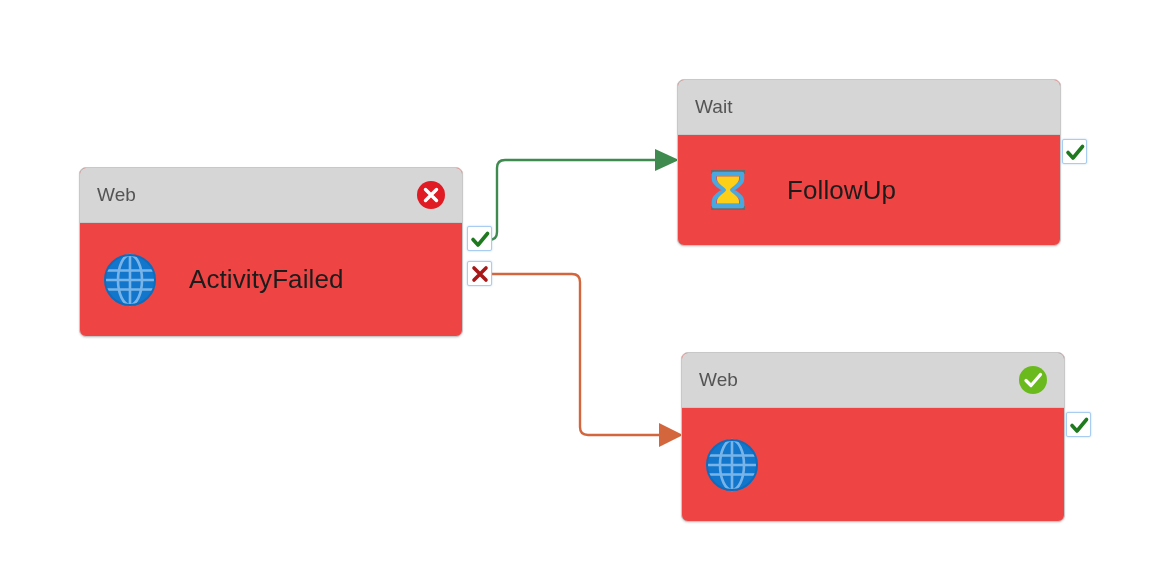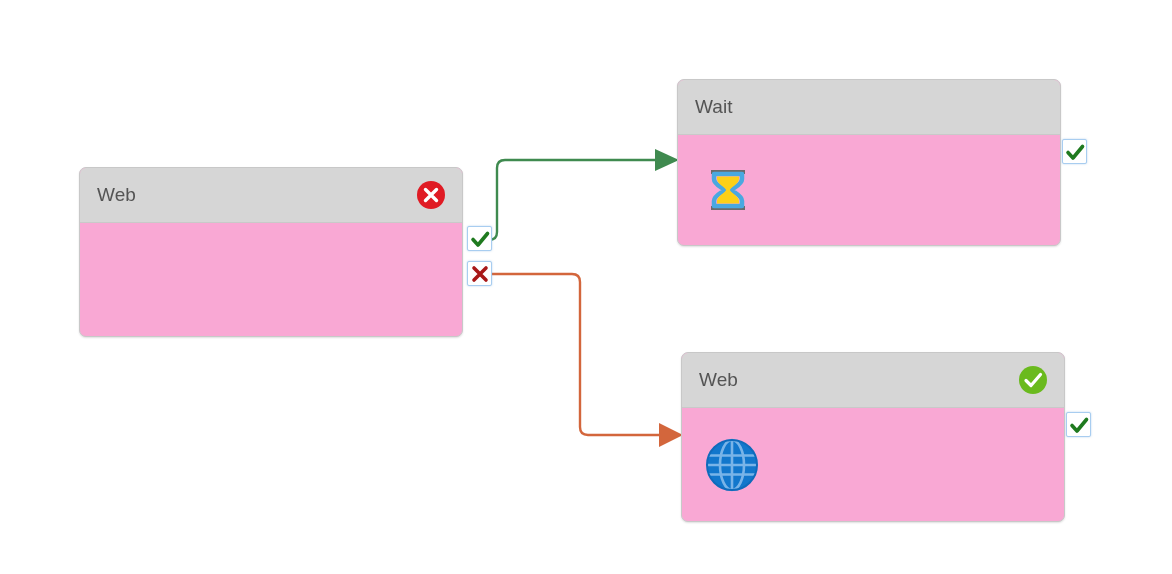--- a/index.html
+++ b/index.html
@@ -23,21 +23,21 @@
     top: 0;
     width: 1172px;
     height: 574px;
     pointer-events: none;
   }
 
   
   .node {
     position: absolute;
     box-sizing: border-box;
-    background: #f9a8d4;
+    background: #ef4444;
     border: 1px solid #c8c8c8;
     border-radius: 7px;
     box-shadow: 0 1px 2px rgba(0,0,0,0.13);
     overflow: hidden;
   }
   .node-header {
     position: relative;
     height: 54px;
     background: #d6d6d6;
     border-bottom: 1px solid #c9c9c9;
@@ -111,84 +111,101 @@
     </g>
   </svg>
 
   <div class="node" style="left:79px; top:167px; width:384px; height:170px;">
     <div class="node-header">
       <span class="node-title">Web</span>
       <span class="node-badge">
         <svg viewBox="0 0 30 30" width="30" height="30">
           <circle cx="15" cy="15" r="14" fill="#e01b24"></circle>
           <path d="M9.5 9.5 L20.5 20.5 M20.5 9.5 L9.5 20.5" stroke="#ffffff" stroke-width="3.4" stroke-linecap="round"></path>
-        </svg>
-      </span>
-    </div>
-  </div>
-
-  <div class="port" style="left:467px; top:226px;">
-    <svg viewBox="0 0 22 22" width="22" height="22">
-      <path d="M4 11.5 L9 17 L18.5 5.5" fill="none" stroke="#1f7a1f" stroke-width="3.6" stroke-linecap="round" stroke-linejoin="round"></path>
-    </svg>
-  </div>
-
-  <div class="port" style="left:467px; top:261px;">
-    <svg viewBox="0 0 22 22" width="22" height="22">
-      <path d="M5 5 L17 17 M17 5 L5 17" fill="none" stroke="#a81818" stroke-width="3.6" stroke-linecap="round"></path>
-    </svg>
-  </div>
-
-  <div class="node" style="left:677px; top:79px; width:384px; height:167px;">
-    <div class="node-header">
-      <span class="node-title">Wait</span>
-    </div>
-    <div class="node-body">
-      <span class="node-icon">
-        <svg viewBox="0 0 56 56" width="56" height="56">
-          <path d="M11 8 L45 8 L45 12 L11 12 Z" fill="#6b6b6b"></path>
-          <path d="M11 44 L45 44 L45 48 L11 48 Z" fill="#6b6b6b"></path>
-          <path d="M14 12 L42 12 L42 17 C42 23 32 26 32 28 C32 30 42 33 42 39 L42 44 L14 44 L14 39 C14 33 24 30 24 28 C24 26 14 23 14 17 Z" fill="none" stroke="#4aa8e0" stroke-width="4.5" stroke-linejoin="round"></path>
-          <path d="M17 14.5 L39 14.5 L39 17 C39 22 30 25.5 30 28 L26 28 C26 25.5 17 22 17 17 Z" fill="#fdd017"></path>
-          <path d="M26 28 L30 28 C30 30.5 39 34 39 39 L39 41.5 L17 41.5 L17 39 C17 34 26 30.5 26 28 Z" fill="#fdd017"></path>
-        </svg>
-      </span>
-    </div>
-  </div>
-
-  <div class="port" style="left:1062px; top:139px;">
-    <svg viewBox="0 0 22 22" width="22" height="22">
-      <path d="M4 11.5 L9 17 L18.5 5.5" fill="none" stroke="#1f7a1f" stroke-width="3.6" stroke-linecap="round" stroke-linejoin="round"></path>
-    </svg>
-  </div>
-
-  <div class="node" style="left:681px; top:352px; width:384px; height:170px;">
-    <div class="node-header">
-      <span class="node-title">Web</span>
-      <span class="node-badge">
-        <svg viewBox="0 0 30 30" width="30" height="30">
-          <circle cx="15" cy="15" r="14" fill="#6aba1e"></circle>
-          <path d="M8 15.5 L13 20.5 L22.5 9.5" fill="none" stroke="#ffffff" stroke-width="3.2" stroke-linecap="round" stroke-linejoin="round"></path>
         </svg>
       </span>
     </div>
     <div class="node-body">
       <span class="node-icon">
         <svg viewBox="0 0 56 56" width="56" height="56">
           <circle cx="28" cy="28" r="25" fill="#1277cc"></circle>
           <g fill="none" stroke="#79b4e8" stroke-width="2.6">
             <ellipse cx="28" cy="28" rx="12" ry="25"></ellipse>
             <line x1="28" y1="3" x2="28" y2="53"></line>
             <line x1="4.5" y1="18.5" x2="51.5" y2="18.5"></line>
             <line x1="3" y1="28" x2="53" y2="28"></line>
             <line x1="4.5" y1="37.5" x2="51.5" y2="37.5"></line>
           </g>
           <circle cx="28" cy="28" r="25" fill="none" stroke="#0f6bbb" stroke-width="2"></circle>
         </svg>
       </span>
+      <span class="node-label">ActivityFailed</span>
+    </div>
+  </div>
+
+  <div class="port" style="left:467px; top:226px;">
+    <svg viewBox="0 0 22 22" width="22" height="22">
+      <path d="M4 11.5 L9 17 L18.5 5.5" fill="none" stroke="#1f7a1f" stroke-width="3.6" stroke-linecap="round" stroke-linejoin="round"></path>
+    </svg>
+  </div>
+
+  <div class="port" style="left:467px; top:261px;">
+    <svg viewBox="0 0 22 22" width="22" height="22">
+      <path d="M5 5 L17 17 M17 5 L5 17" fill="none" stroke="#a81818" stroke-width="3.6" stroke-linecap="round"></path>
+    </svg>
+  </div>
+
+  <div class="node" style="left:677px; top:79px; width:384px; height:167px;">
+    <div class="node-header">
+      <span class="node-title">Wait</span>
+    </div>
+    <div class="node-body">
+      <span class="node-icon">
+        <svg viewBox="0 0 56 56" width="56" height="56">
+          <path d="M11 8 L45 8 L45 12 L11 12 Z" fill="#6b6b6b"></path>
+          <path d="M11 44 L45 44 L45 48 L11 48 Z" fill="#6b6b6b"></path>
+          <path d="M14 12 L42 12 L42 17 C42 23 32 26 32 28 C32 30 42 33 42 39 L42 44 L14 44 L14 39 C14 33 24 30 24 28 C24 26 14 23 14 17 Z" fill="none" stroke="#4aa8e0" stroke-width="4.5" stroke-linejoin="round"></path>
+          <path d="M17 14.5 L39 14.5 L39 17 C39 22 30 25.5 30 28 L26 28 C26 25.5 17 22 17 17 Z" fill="#fdd017"></path>
+          <path d="M26 28 L30 28 C30 30.5 39 34 39 39 L39 41.5 L17 41.5 L17 39 C17 34 26 30.5 26 28 Z" fill="#fdd017"></path>
+        </svg>
+      </span>
+      <span class="node-label">FollowUp</span>
+    </div>
+  </div>
+
+  <div class="port" style="left:1062px; top:139px;">
+    <svg viewBox="0 0 22 22" width="22" height="22">
+      <path d="M4 11.5 L9 17 L18.5 5.5" fill="none" stroke="#1f7a1f" stroke-width="3.6" stroke-linecap="round" stroke-linejoin="round"></path>
+    </svg>
+  </div>
+
+  <div class="node" style="left:681px; top:352px; width:384px; height:170px;">
+    <div class="node-header">
+      <span class="node-title">Web</span>
+      <span class="node-badge">
+        <svg viewBox="0 0 30 30" width="30" height="30">
+          <circle cx="15" cy="15" r="14" fill="#6aba1e"></circle>
+          <path d="M8 15.5 L13 20.5 L22.5 9.5" fill="none" stroke="#ffffff" stroke-width="3.2" stroke-linecap="round" stroke-linejoin="round"></path>
+        </svg>
+      </span>
+    </div>
+    <div class="node-body">
+      <span class="node-icon">
+        <svg viewBox="0 0 56 56" width="56" height="56">
+          <circle cx="28" cy="28" r="25" fill="#1277cc"></circle>
+          <g fill="none" stroke="#79b4e8" stroke-width="2.6">
+            <ellipse cx="28" cy="28" rx="12" ry="25"></ellipse>
+            <line x1="28" y1="3" x2="28" y2="53"></line>
+            <line x1="4.5" y1="18.5" x2="51.5" y2="18.5"></line>
+            <line x1="3" y1="28" x2="53" y2="28"></line>
+            <line x1="4.5" y1="37.5" x2="51.5" y2="37.5"></line>
+          </g>
+          <circle cx="28" cy="28" r="25" fill="none" stroke="#0f6bbb" stroke-width="2"></circle>
+        </svg>
+      </span>
     </div>
   </div>
 
   <div class="port" style="left:1066px; top:412px;">
     <svg viewBox="0 0 22 22" width="22" height="22">
       <path d="M4 11.5 L9 17 L18.5 5.5" fill="none" stroke="#1f7a1f" stroke-width="3.6" stroke-linecap="round" stroke-linejoin="round"></path>
     </svg>
   </div>
 
 </div>

